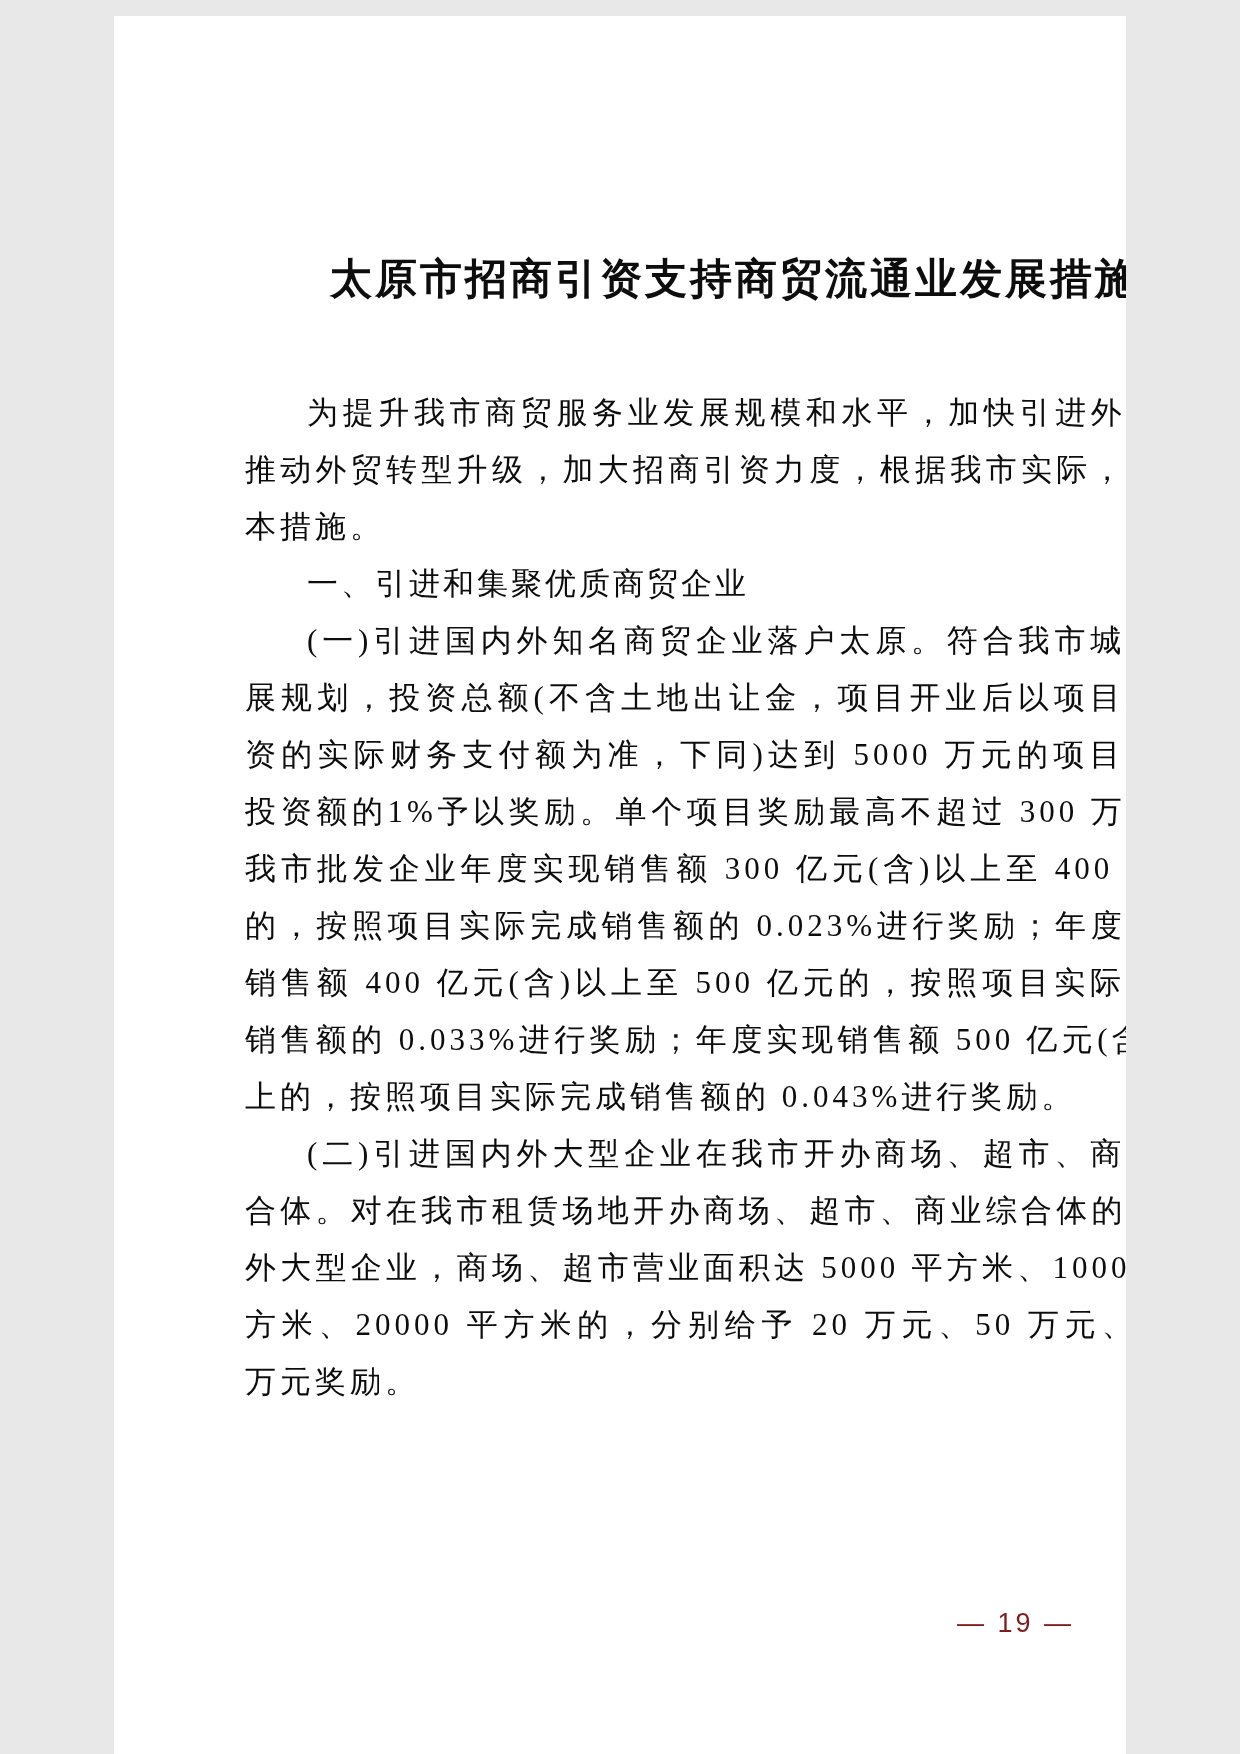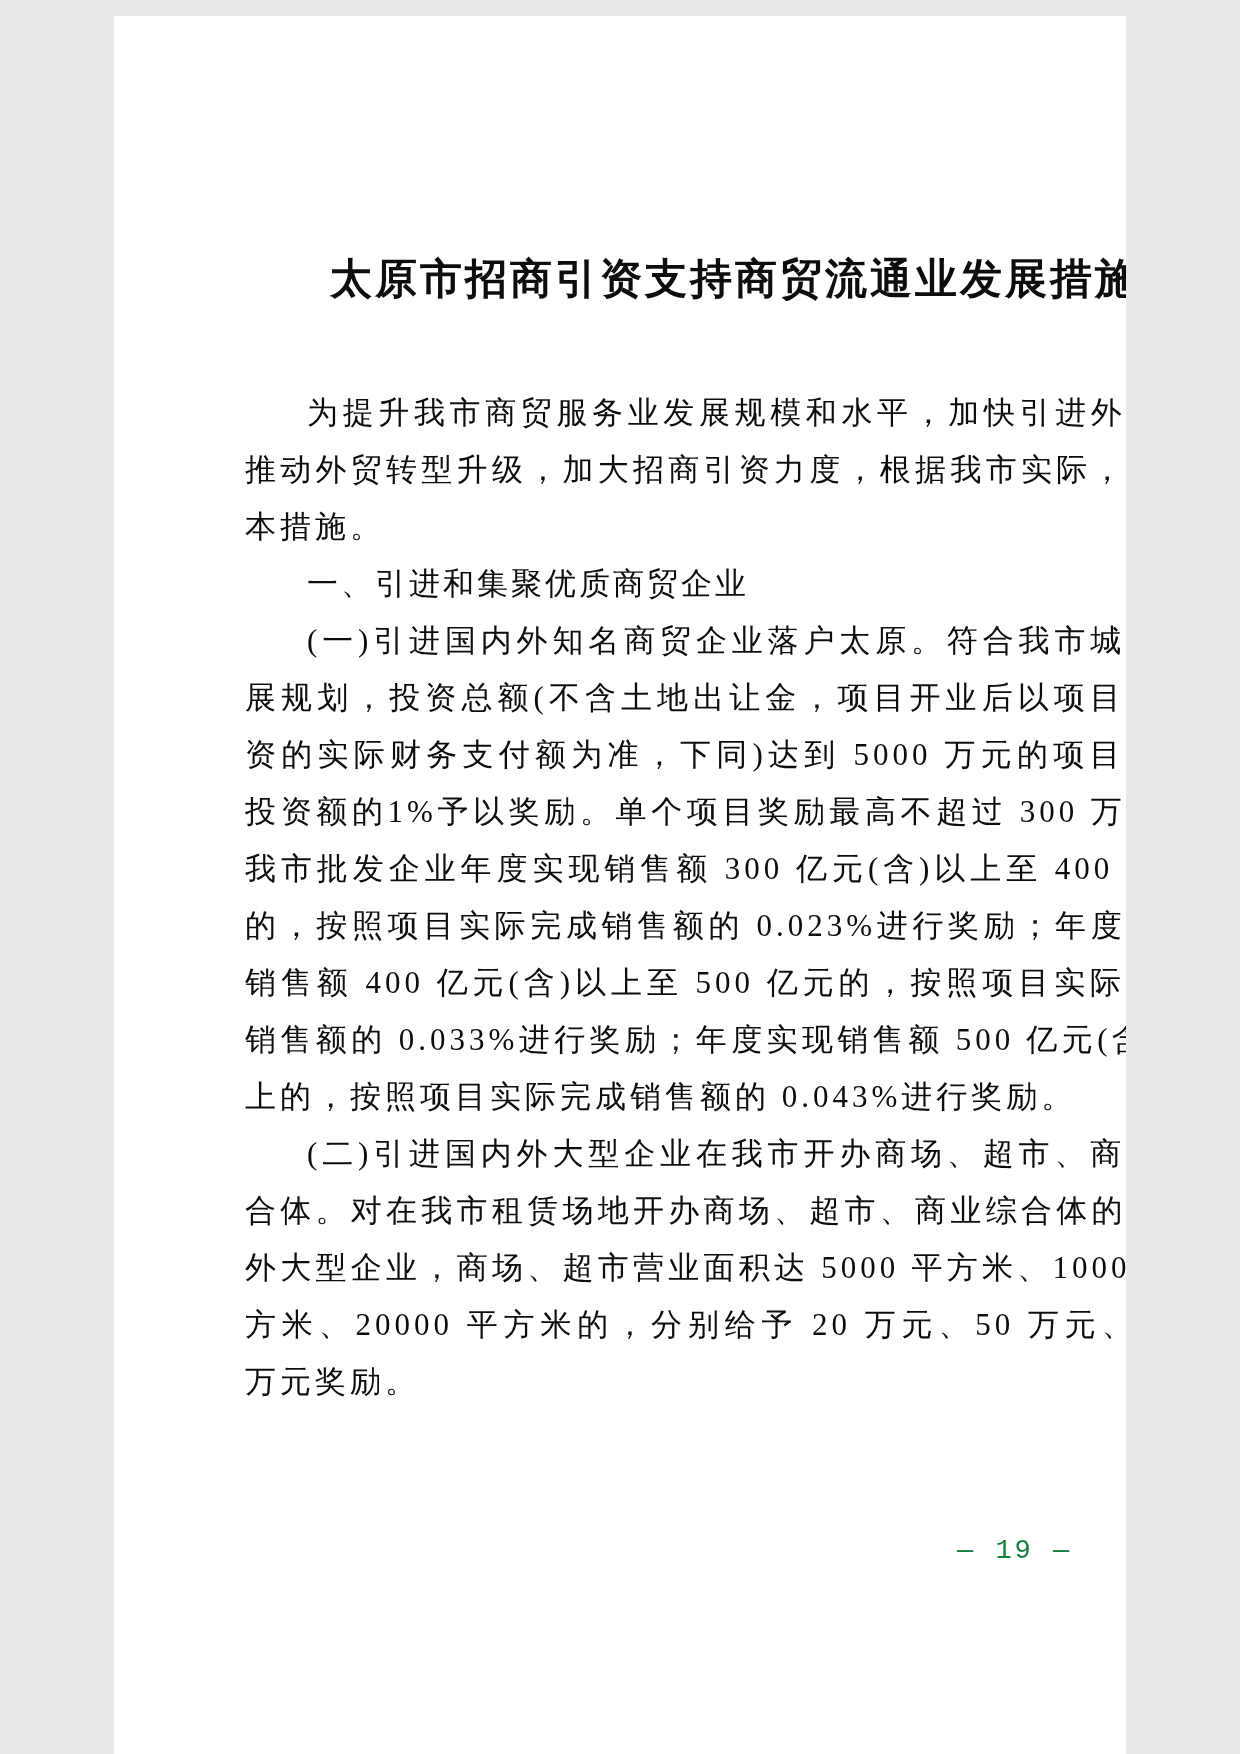--- a/index.html
+++ b/index.html
@@ -50,26 +50,26 @@
     margin: 0;
     font-size: 31px;
     line-height: 57px;
     text-indent: 2em;
     font-weight: normal;
     letter-spacing: 3px;
     font-family: "Liberation Sans", "DejaVu Sans", sans-serif;
   }
   .page-number {
     position: absolute;
-    top: 1520px;
+    top: 1592px;
     left: 843px;
     font-size: 27px;
     letter-spacing: 3px;
-    color: #15803d;
-    font-family: Liberation Mono, monospace;
+    color: #7f1d1d;
+    font-family: Liberation Sans, sans-serif;
     white-space: nowrap;
   }
 </style>
 </head>
 <body>
 
 <div class="page">
 
   <h1 class="doc-title">太原市招商引资支持商贸流通业发展措施</h1>
 

